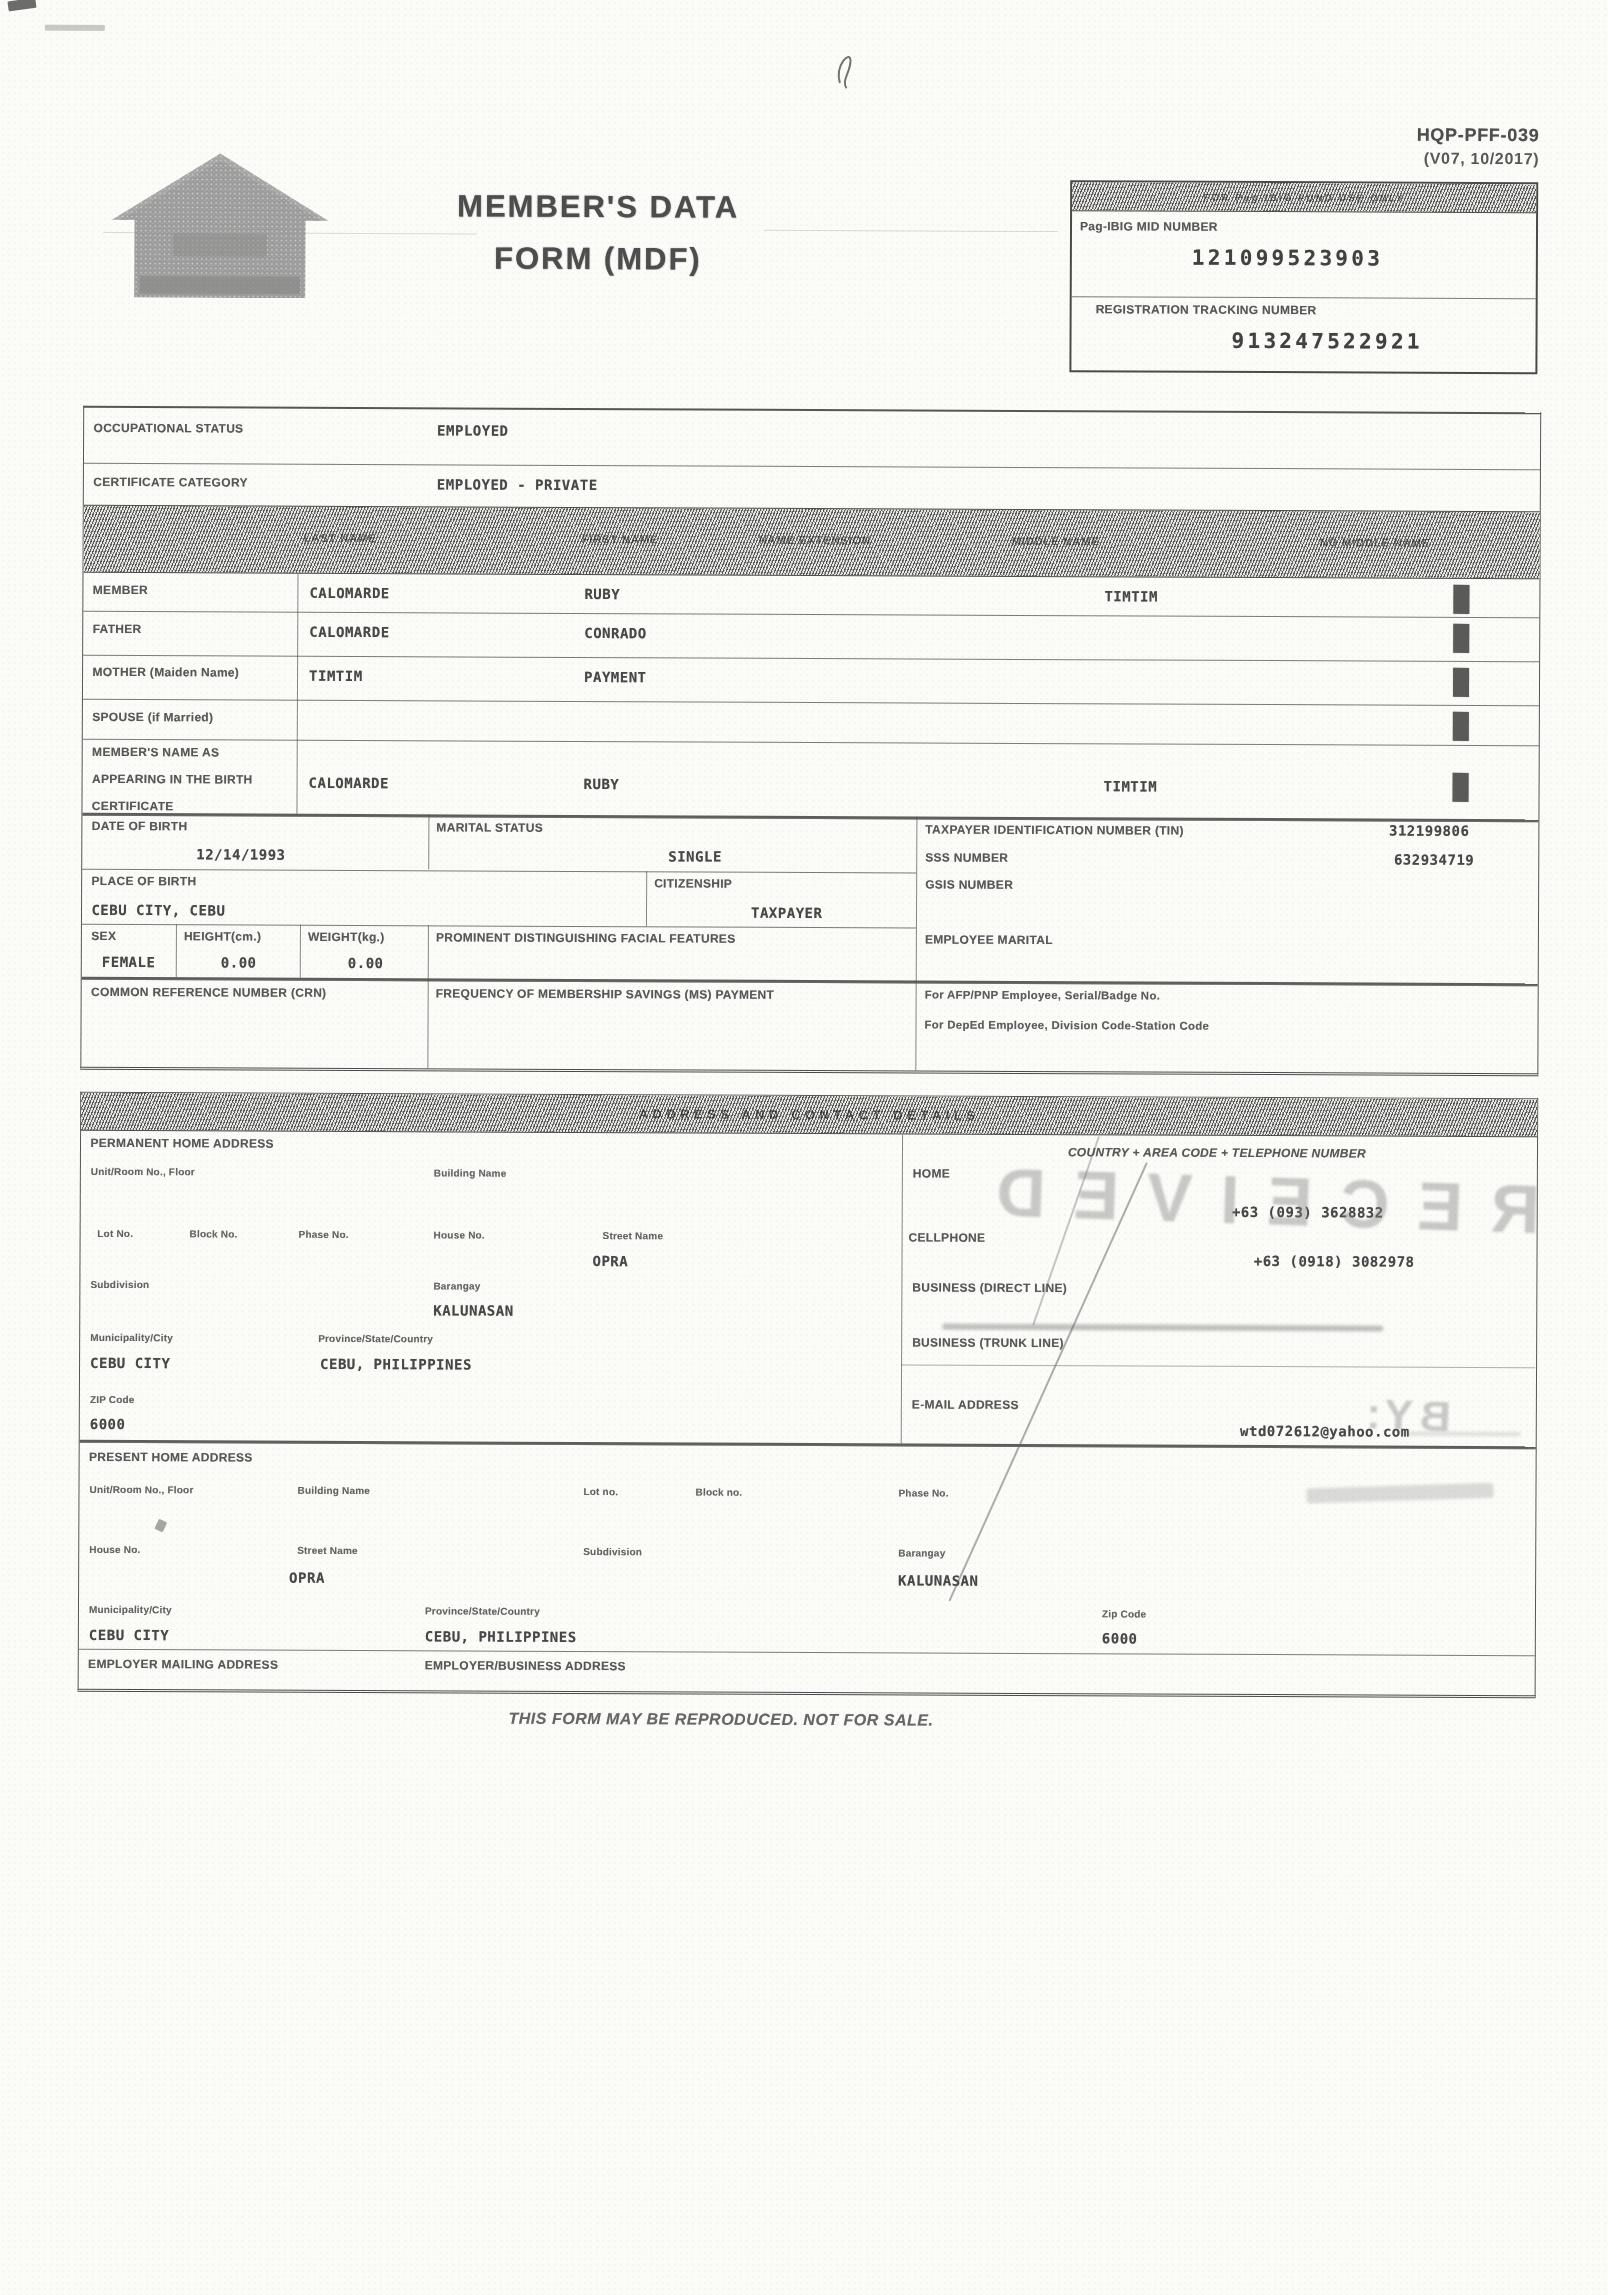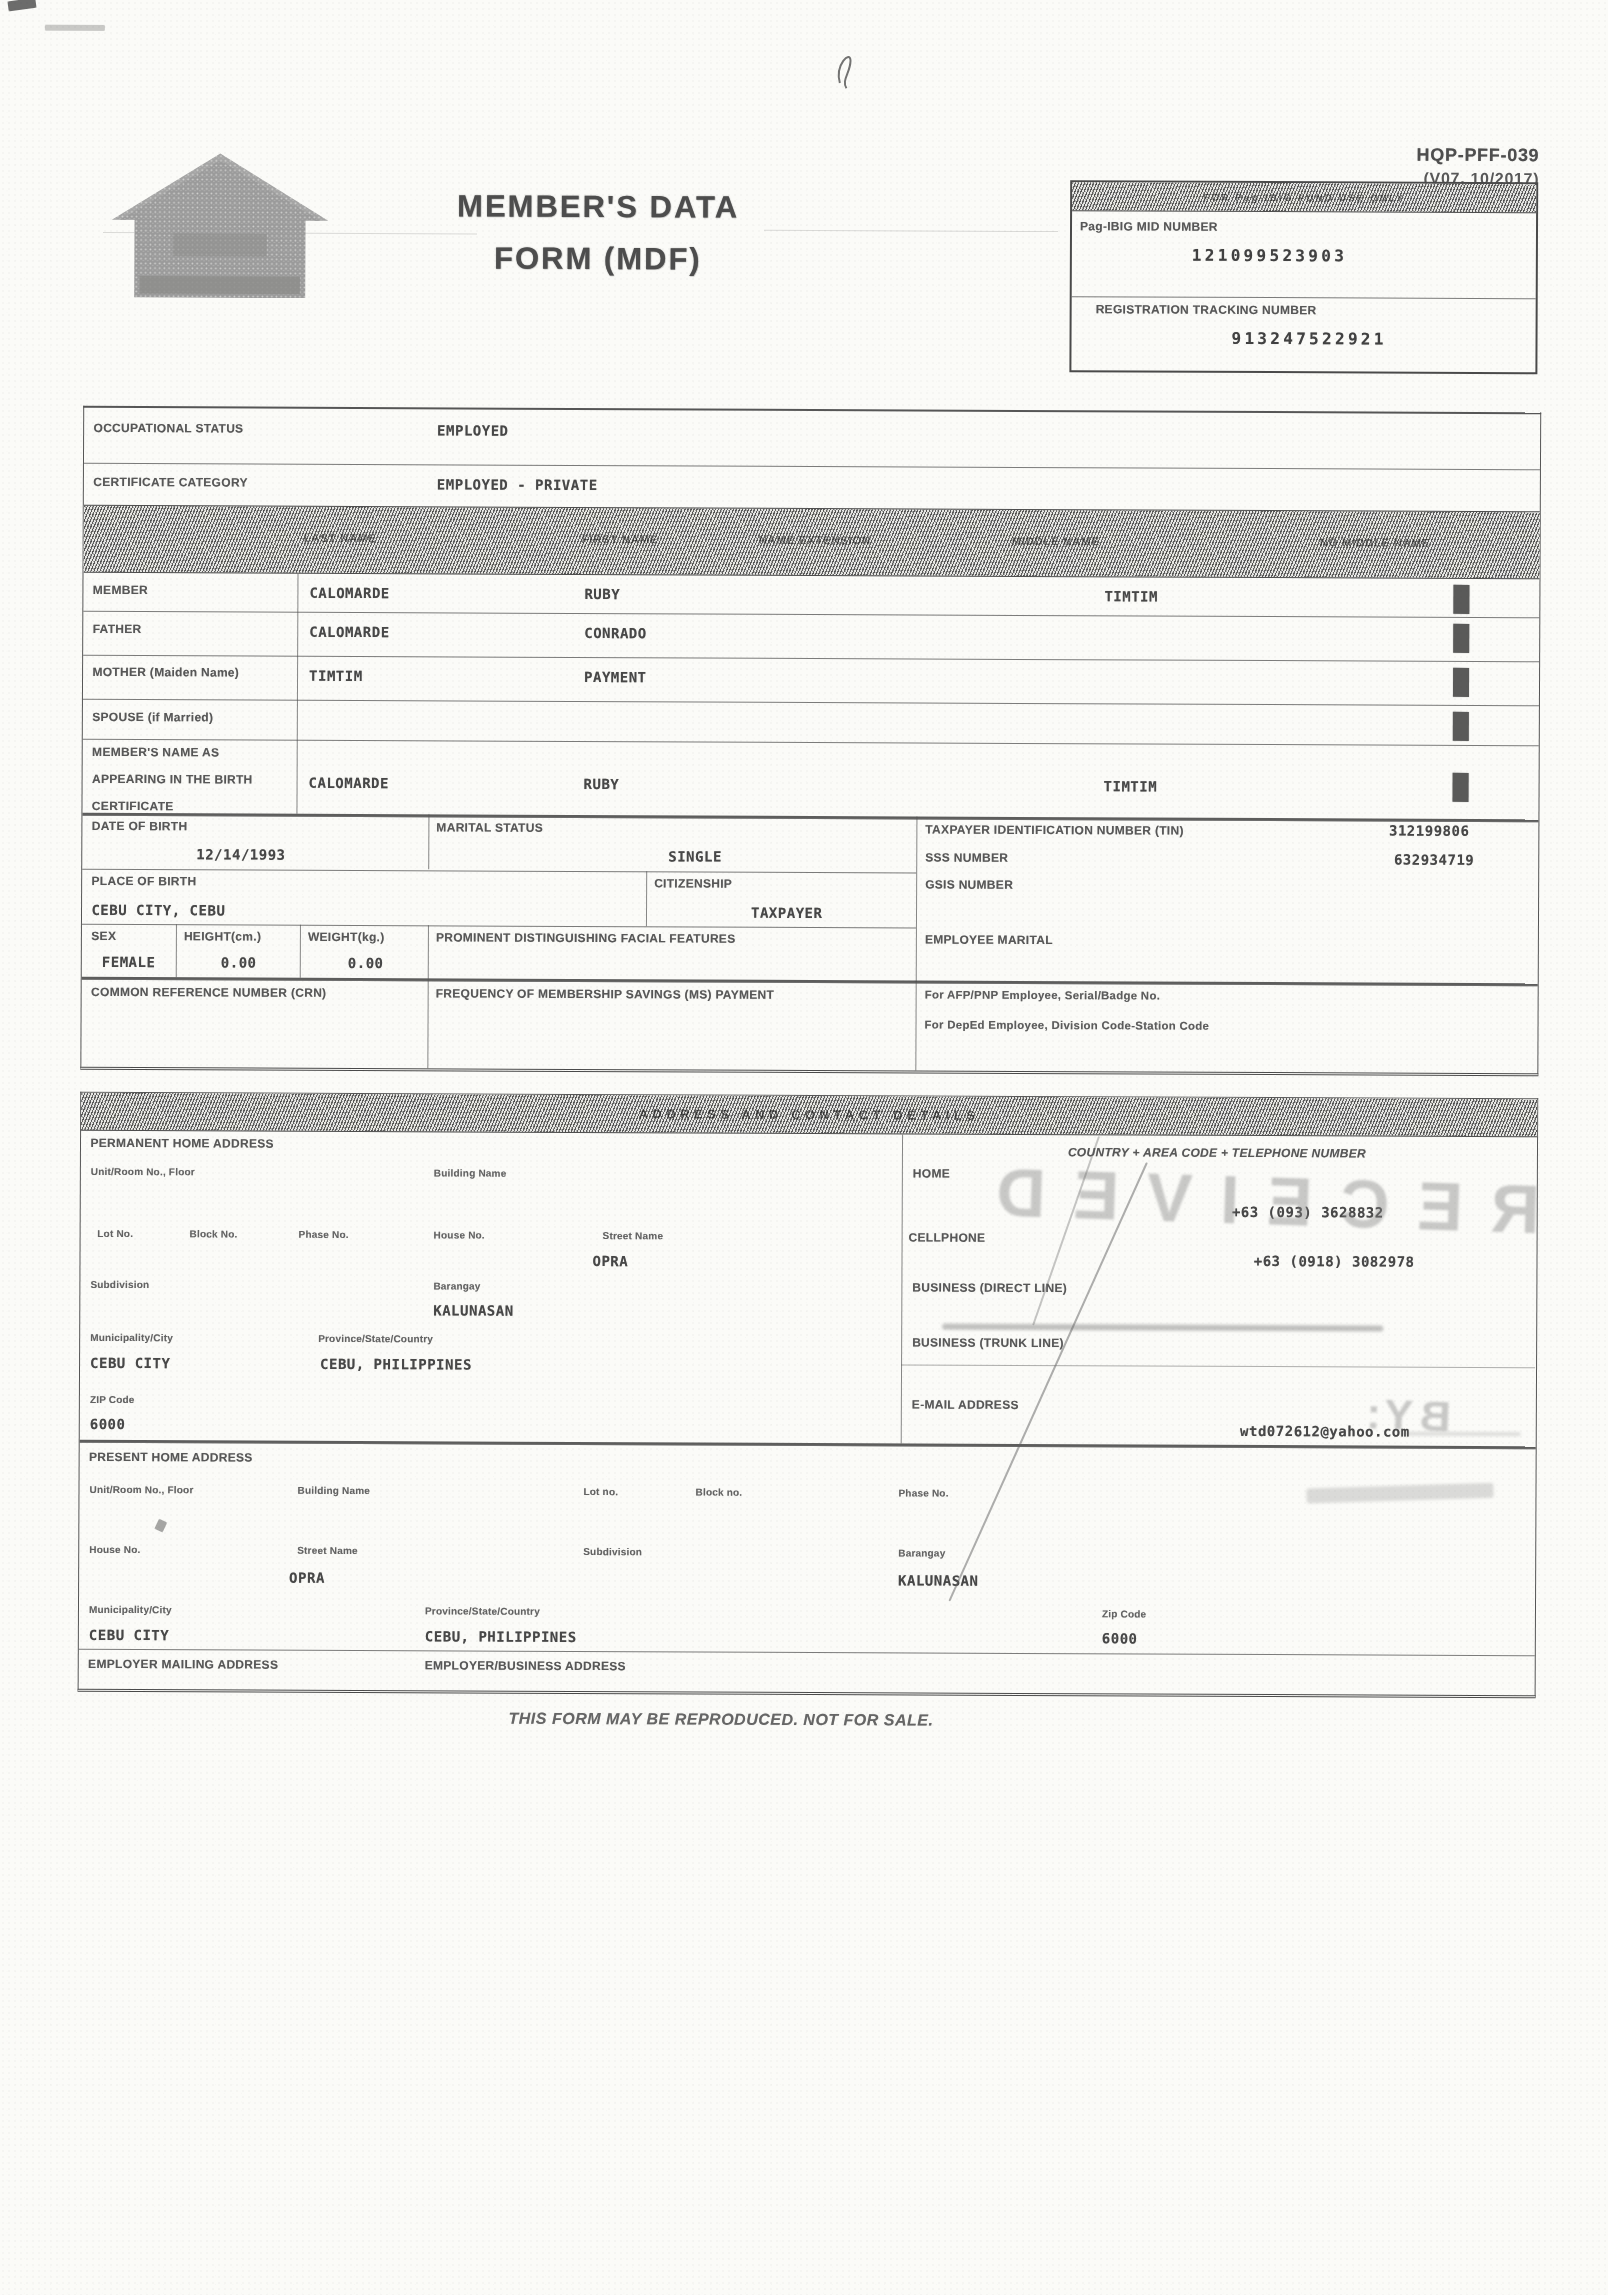--- a/index.html
+++ b/index.html
@@ -9,21 +9,21 @@
       radial-gradient(rgba(0,0,0,.018) 0.7px, transparent 0.8px) 2.7px 4px/8.7px 8.7px,
       #fbfbf8;
     font-family:"Liberation Sans",sans-serif;}
   .sheet{position:absolute;inset:0;transform:rotate(.25deg);transform-origin:50% 40%;}
 
   .lb{position:absolute;font:700 12px/1.25 "Liberation Sans",sans-serif;color:#575757;letter-spacing:0.3px;text-shadow:0 0 0.7px rgba(80,80,80,.4);white-space:pre;}
   .lbn{font-weight:700;font-size:11.4px;color:#5c5c5c;}
   .lbs{position:absolute;font:700 10px/1.2 "Liberation Sans",sans-serif;color:#636363;letter-spacing:0.2px;text-shadow:0 0 0.7px rgba(90,90,90,.35);white-space:pre;}
   .it{font-style:italic;}
   .pv{position:absolute;font-family:"DejaVu Sans Mono",monospace;font-weight:700;font-size:14px;color:#474747;letter-spacing:0.5px;text-shadow:0 0 0.7px rgba(70,70,70,.45);white-space:pre;}
-  .pvb{font-size:16px;letter-spacing:3.3px;color:#414141;}
+  .pvb{font-size:21px;letter-spacing:3.3px;color:#414141;}
 
   .hl{position:absolute;height:1.3px;background:rgba(80,80,80,.75);}
   .hl2{height:2px;background:rgba(65,65,65,.85);border-bottom:0.7px solid rgba(120,120,120,.5);}
   .vl{position:absolute;width:1.3px;background:rgba(85,85,85,.7);}
 
   .hatch{position:absolute;left:0;width:100%;display:flex;align-items:center;justify-content:center;
     background:
       repeating-linear-gradient(112deg, rgba(42,42,42,.72) 0 1.1px, transparent 1.1px 2.8px),
       repeating-linear-gradient(64deg, rgba(42,42,42,.30) 0 0.7px, transparent 0.7px 3.3px),
       #e6e6e3;
@@ -31,21 +31,21 @@
   .hatch-text{font:700 12.7px "Liberation Sans",sans-serif;color:rgba(25,25,25,.62);letter-spacing:4.7px;}
   .hcol{position:absolute;top:25px;font:700 11.4px "Liberation Sans",sans-serif;color:rgba(30,30,30,.55);letter-spacing:0.7px;white-space:pre;}
 
   .t1,.t2{position:absolute;left:81px;width:1456px;border:1.3px solid #565656;border-bottom:3.3px double #4a4a4a;box-sizing:content-box;}
   .t1{top:409px;height:659px;border-top-width:2px;}
   .t2{top:1095px;height:596px;}
 
   .chk{position:absolute;width:16px;height:29px;background:#3e3e3e;opacity:.85;box-shadow:0 0 1.3px rgba(0,0,0,.4);}
 
   .formcode{position:absolute;left:1329px;top:122px;width:207px;text-align:right;color:#4e4e4e;}
-  .fc1{font:700 18px "Liberation Sans",sans-serif;letter-spacing:0.7px;text-shadow:0 0 0.7px rgba(60,60,60,.5);margin-top:20px;}
+  .fc1{font:700 18px "Liberation Sans",sans-serif;letter-spacing:0.7px;text-shadow:0 0 0.7px rgba(60,60,60,.5);}
   .fc2{font:700 16px "Liberation Sans",sans-serif;margin-top:4px;letter-spacing:0.7px;color:#585858;}
 
   .title{position:absolute;left:361px;top:192px;width:468px;text-align:center;color:#4d4d4d;}
   .t-line{font:800 31px/1 "Liberation Sans",sans-serif;letter-spacing:2px;text-shadow:0 0 1.3px rgba(70,70,70,.55), 0.7px 0.7px 0 rgba(120,120,120,.25);}
   .t-line2{margin-top:21.4px;}
 
   .fundbox{position:absolute;left:1067px;top:179px;width:468px;height:192px;border:2px solid #4a4a4a;box-sizing:border-box;}
   .fund-hatch{top:0;height:29px;border-top:none;}
   .fund-hatch .hatch-text{font-size:10px;letter-spacing:2px;color:rgba(25,25,25,.5);}
 

